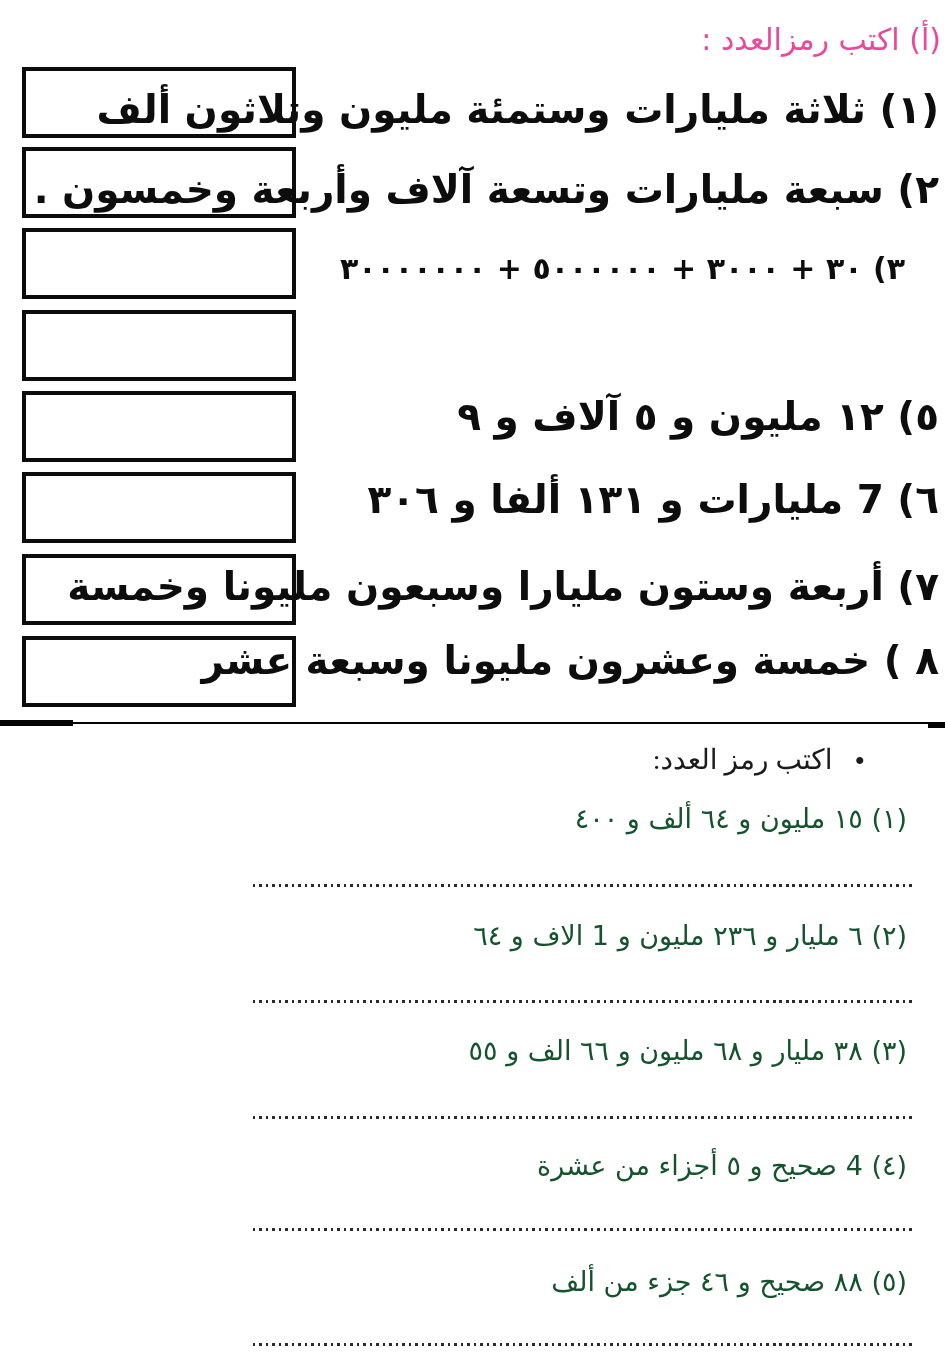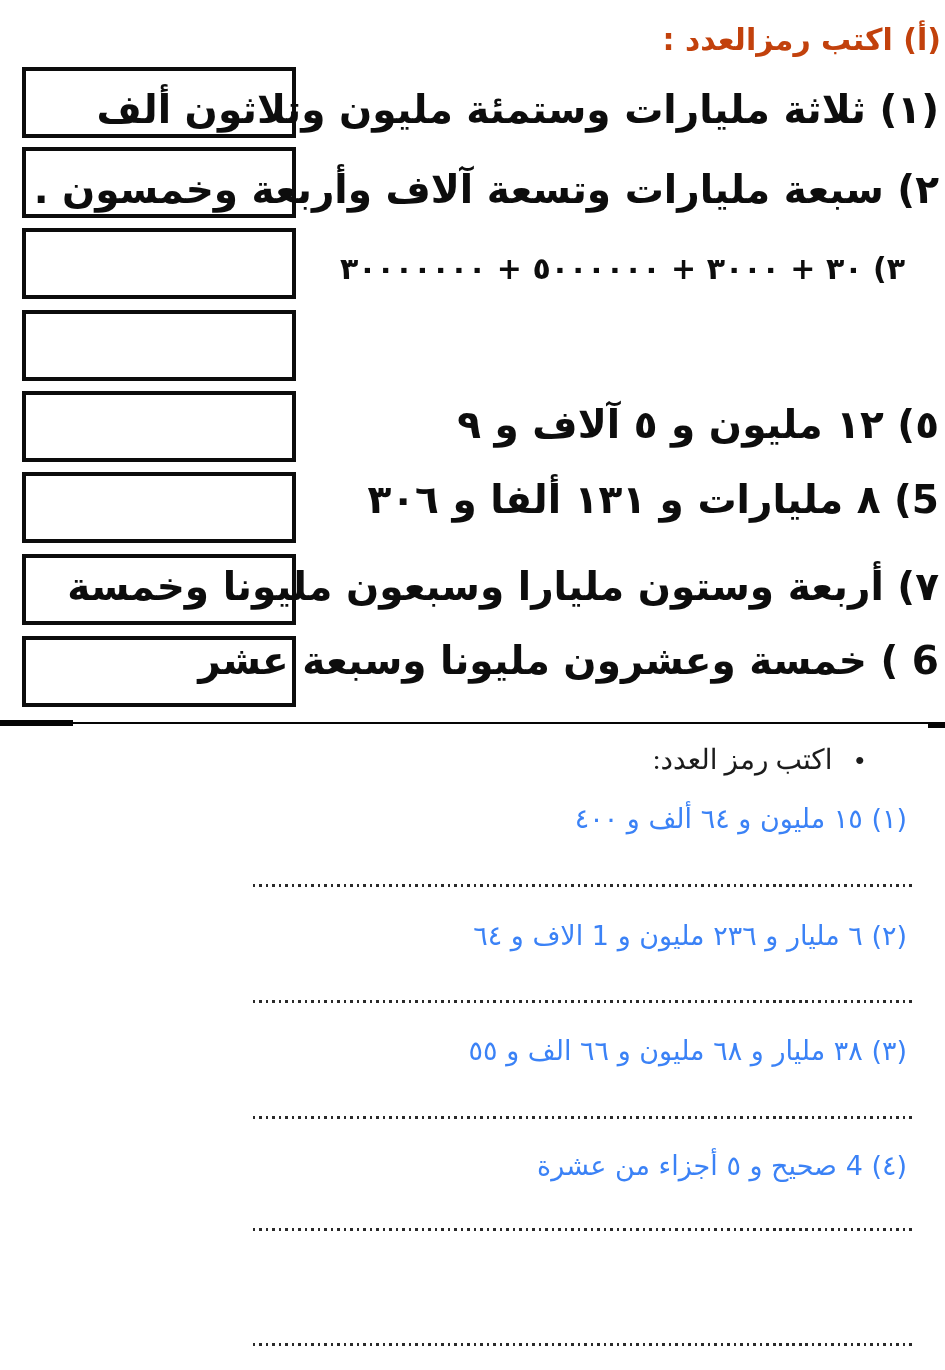--- a/index.html
+++ b/index.html
@@ -5,21 +5,21 @@
   html,body{margin:0;padding:0;}
   body{
     width:945px;height:1370px;background:#ffffff;overflow:hidden;
     font-family:"DejaVu Sans", sans-serif;position:relative;
   }
   .page{position:absolute;inset:0;}
 
   
   .sec-a-heading{
     position:absolute;top:22px;right:4px;
-    font-size:30px;font-weight:bold;color:#c2410c;
+    font-size:30px;font-weight:normal;color:#ec4899;
     direction:rtl;white-space:nowrap;
   }
   .abox{
     position:absolute;left:22px;width:266px;height:63px;
     border:4px solid #0c0c0c;background:#ffffff;
   }
   .aline{
     position:absolute;right:6px;
     font-size:39px;font-weight:bold;color:#0d0d0d;
     direction:rtl;white-space:nowrap;line-height:1.3;
@@ -33,21 +33,21 @@
   .div-thick-r{position:absolute;top:723px;right:0;width:17px;height:5px;background:#050505;}
 
   
   .b-heading{
     position:absolute;top:743px;right:80px;
     font-size:28px;color:#1c1c1c;direction:rtl;white-space:nowrap;font-family:Liberation Serif, serif;
   }
   .b-heading .bullet{font-size:30px;margin-left:22px;vertical-align:-2px;}
   .bline{
     position:absolute;right:38px;
-    font-size:27px;color:#3b82f6;direction:rtl;white-space:nowrap;
+    font-size:27px;color:#14532d;direction:rtl;white-space:nowrap;
     text-align:right;line-height:1.4;
   }
   .dots{
     position:absolute;left:253px;width:659px;height:3px;
     background:repeating-linear-gradient(90deg,#2a2a2a 0 2.5px,transparent 2.5px 6.5px);
   }
 </style>
 </head>
 <body>
 
@@ -60,24 +60,24 @@
   <div class="abox" style="top:228px"></div>
   <div class="abox" style="top:310px"></div>
   <div class="abox" style="top:391px"></div>
   <div class="abox" style="top:472px"></div>
   <div class="abox" style="top:554px"></div>
   <div class="abox" style="top:636px"></div>
 
   <div class="aline" style="top:85px">(١)  ثلاثة مليارات وستمئة مليون وثلاثون ألف</div>
   <div class="aline" style="top:165px">٢) سبعة مليارات وتسعة آلاف وأربعة وخمسون .</div>
   <div class="aline eq" style="top:249px">٣) ٣٠ + ٣٠٠٠ + ٥٠٠٠٠٠٠ + ٣٠٠٠٠٠٠٠</div>
-  <div class="aline" style="top:400px">٥) ١٢ مليون و ٥ آلاف و ٩</div>
-  <div class="aline" style="top:475px">5) ٨ مليارات و ١٣١ ألفا و ٣٠٦</div>
+  <div class="aline" style="top:392px">٥) ١٢ مليون و ٥ آلاف و ٩</div>
+  <div class="aline" style="top:475px">٦) 7 مليارات و ١٣١ ألفا و ٣٠٦</div>
   <div class="aline" style="top:562px">٧) أربعة وستون مليارا وسبعون مليونا وخمسة</div>
-  <div class="aline" style="top:636px">6 ) خمسة وعشرون مليونا وسبعة عشر</div>
+  <div class="aline" style="top:636px">٨ ) خمسة وعشرون مليونا وسبعة عشر</div>
 
   <div class="div-thin"></div>
   <div class="div-thick-l"></div>
   <div class="div-thick-r"></div>
 
   <div class="b-heading">
     <span class="bullet">•</span><span>اكتب رمز العدد:</span>
   </div>
 
   <div class="bline" style="top:800px">(١)  ١٥ مليون و ٦٤ ألف و ٤٠٠</div>
@@ -85,15 +85,16 @@
 
   <div class="bline" style="top:917px">(٢)  ٦ مليار و ٢٣٦ مليون و 1 الاف و ٦٤</div>
   <div class="dots" style="top:1000px"></div>
 
   <div class="bline" style="top:1032px">(٣)  ٣٨ مليار و ٦٨ مليون و ٦٦ الف و ٥٥</div>
   <div class="dots" style="top:1116px"></div>
 
   <div class="bline" style="top:1147px">(٤)  4 صحيح و ٥ أجزاء من عشرة</div>
   <div class="dots" style="top:1228px"></div>
 
+  <div class="bline" style="top:1263px">(٥)  ٨٨ صحيح و ٤٦ جزء من ألف</div>
   <div class="dots" style="top:1343px"></div>
 
 </div>
 
 </body></html>

